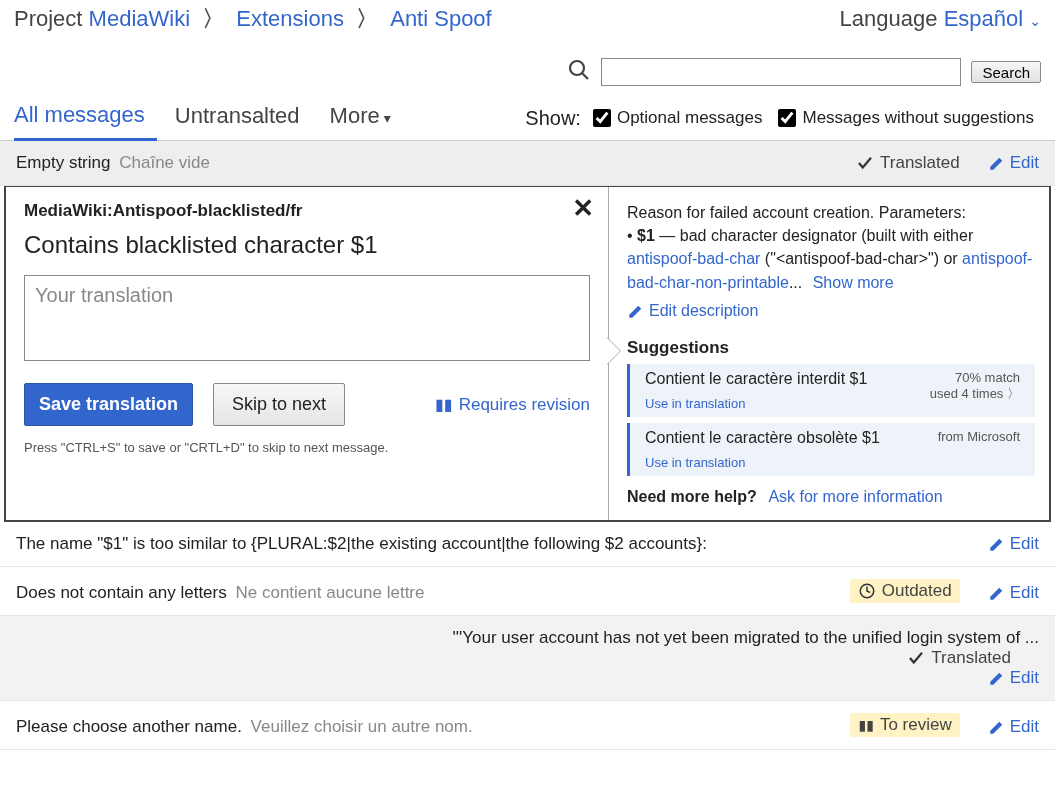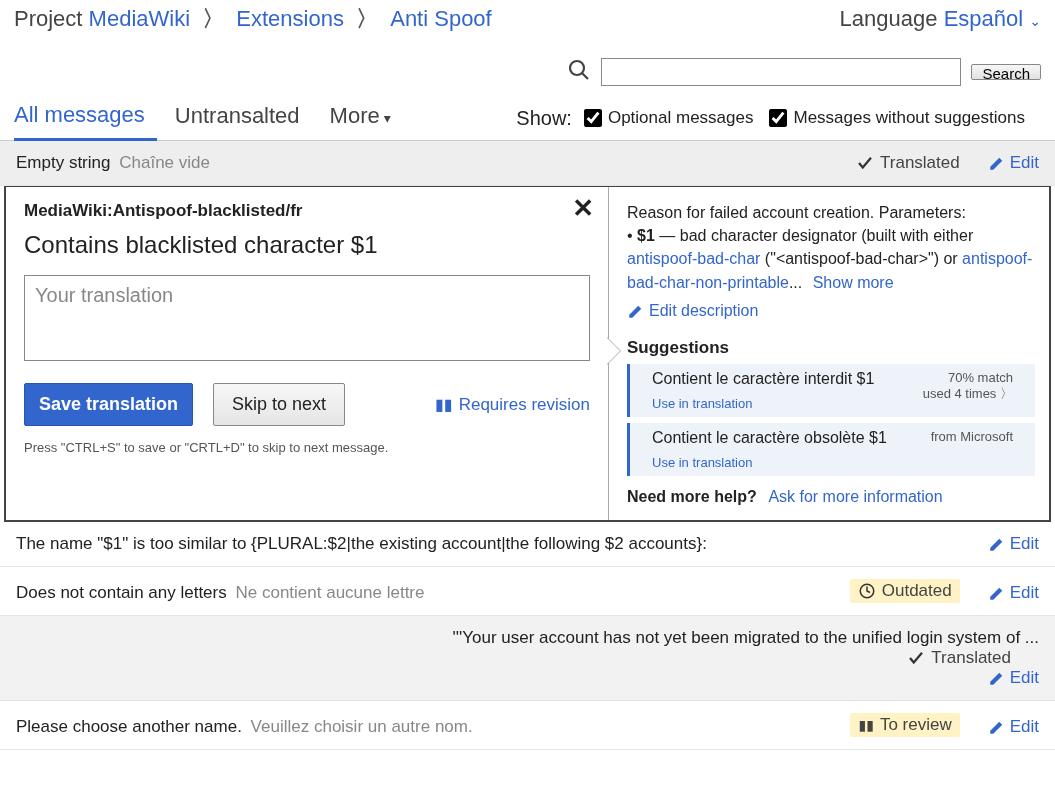--- a/index.html
+++ b/index.html
@@ -10,21 +10,21 @@
   .breadcrumb-row { display: flex; justify-content: space-between; align-items: center; padding: 4px 14px 6px 14px; font-size: 22px; color: #444; }
   .breadcrumb span.sep { color: #555; margin: 0 6px; font-weight: bold; }
   .breadcrumb .link { color: #3366cc; }
   .lang { font-size: 22px; color: #444; }
   .lang .link { color: #3366cc; }
 
   
   .search-row { display: flex; justify-content: flex-end; align-items: center; gap: 10px; padding: 18px 14px 10px 14px; }
   .search-icon svg { width: 24px; height: 24px; }
   .search-input { width: 360px; height: 28px; border: 1px solid #888; padding: 2px 4px; font-size: 14px; }
-  .search-btn { height: 16px; padding: 0 10px; border: 1px solid #888; background: linear-gradient(#f7f7f7,#e2e2e2); font-size: 15px; border-radius: 2px; cursor: pointer; }
+  .search-btn { height: 22px; padding: 0 10px; border: 1px solid #888; background: linear-gradient(#f7f7f7,#e2e2e2); font-size: 15px; border-radius: 2px; cursor: pointer; }
 
   
   .tabs-row { display: flex; align-items: center; padding: 0 14px; border-bottom: 1px solid #ccc; }
   .tab { font-size: 22px; padding: 6px 12px 10px 0; margin-right: 18px; color: #444; cursor: pointer; }
   .tab.active { color: #3366cc; border-bottom: 3px solid #3366cc; margin-bottom: -1px; }
   .tab.more::after { content: "▾"; font-size: 14px; margin-left: 4px; }
   .show-label { margin-left: auto; font-size: 20px; color: #222; margin-right: 12px; }
   .chk { display: inline-flex; align-items: center; font-size: 17px; margin-right: 16px; }
   .chk input { width: 18px; height: 18px; margin-right: 6px; accent-color: #000; }
 
@@ -53,21 +53,21 @@
   .btn-secondary { background: linear-gradient(#f7f7f7,#e5e5e5); color: #222; border: 1px solid #888; padding: 10px 18px; font-size: 18px; border-radius: 2px; cursor: pointer; }
   .requires { margin-left: auto; color: #3366cc; font-size: 17px; display: inline-flex; align-items: center; gap: 6px; }
   .flag { color: #3366cc; font-size: 16px; }
   .hint { font-size: 13px; color: #555; margin-top: 14px; }
 
   .desc { font-size: 16px; line-height: 1.45; }
   .desc .bold { font-weight: bold; }
   .desc .show-more { color: #3366cc; margin-left: 6px; }
   .edit-desc { color: #3366cc; font-size: 16px; margin-top: 8px; display: inline-flex; align-items: center; gap: 4px; }
   .sugg-head { font-weight: bold; font-size: 17px; margin-top: 14px; margin-bottom: 6px; }
-  .sugg { background: #eef3f9; border-left: 3px solid #3366cc; padding: 6px 22px; margin-bottom: 6px; display: flex; justify-content: space-between; align-items: flex-start; }
+  .sugg { background: #eef3f9; border-left: 3px solid #3366cc; padding: 6px 15px; margin-bottom: 6px; display: flex; justify-content: space-between; align-items: flex-start; }
   .sugg-main { font-size: 16px; }
   .sugg-use { color: #3366cc; font-size: 13px; margin-top: 8px; display: block; }
   .sugg-meta { text-align: right; font-size: 13px; color: #555; }
   .sugg-meta .line1 { display: block; }
   .need-help { margin-top: 12px; font-size: 16px; }
   .need-help .bold { font-weight: bold; margin-right: 8px; }
 
   
   .pointer { position: absolute; right: -12px; top: 150px; width: 0; height: 0; border-top: 14px solid transparent; border-bottom: 14px solid transparent; border-left: 14px solid #fff; filter: drop-shadow(1px 0 0 #aaa); }
 
@@ -105,21 +105,21 @@
 
 <div class="tabs-row">
   <div class="tab active">All messages</div>
   <div class="tab">Untransalted</div>
   <div class="tab more">More</div>
   <div class="show-label">Show:</div>
   <label class="chk">
     <input type="checkbox" checked="" style="">
     <span>Optional messages</span>
   </label>
-  <label class="chk" style="margin-right:16px;">
+  <label class="chk" style="margin-right:7px;">
     <input type="checkbox" checked="" style="">
     <span>Messages without suggestions</span>
   </label>
 </div>
 
 <div class="msg-row tight">
   <div class="msg-text">
     <span>Empty string</span>
     <span class="trans">Chaîne vide</span>
   </div>

